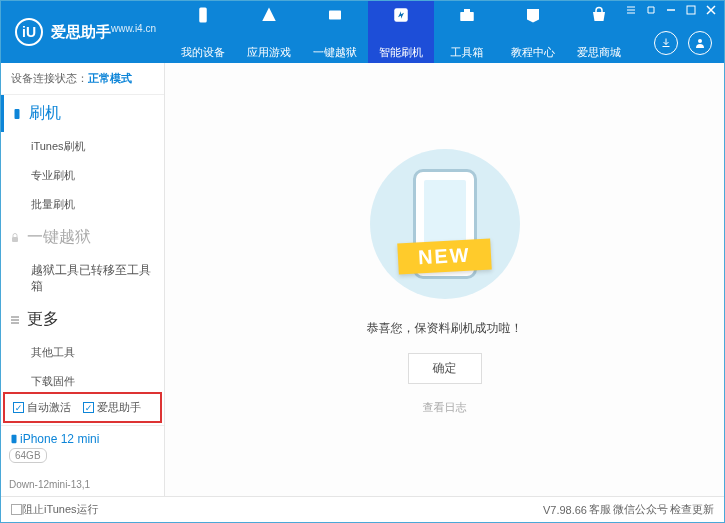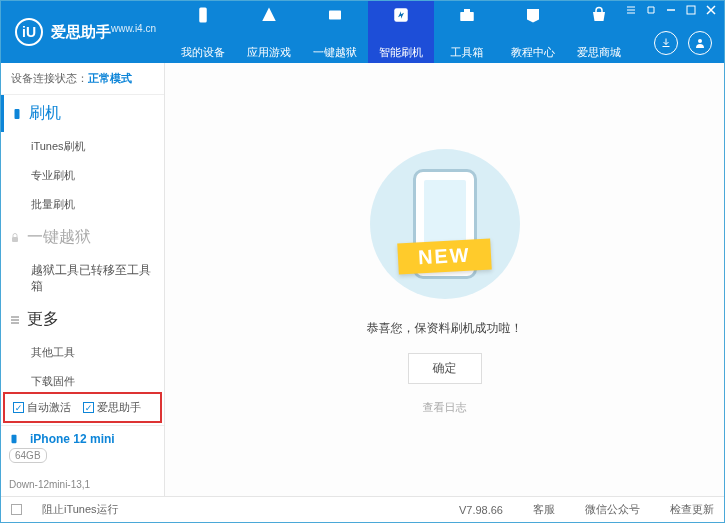--- a/index.html
+++ b/index.html
@@ -35,41 +35,41 @@
 .side-group.active { border-left: 3px solid #0d85d8; color: #0d85d8; padding-left: 7px; }
 .side-group svg { width: 12px; height: 12px; fill: #777; }
 .side-group.active svg { fill: #0d85d8; }
 .side-sub { padding: 7px 10px 7px 30px; font-size: 11px; color: #555; cursor: pointer; }
 .side-sub.active { background: #e6f2fb; color: #0d85d8; }
 .side-note { font-size: 12px; line-height: 1.3; }
 .checks { border: 2px solid #d33; padding: 6px 8px; margin: 2px; display: flex; gap: 12px; }
 .check-item { display: flex; align-items: center; gap: 3px; font-size: 11px; color: #555; }
 .check-box { width: 11px; height: 11px; border: 1px solid #0d85d8; display: flex; align-items: center; justify-content: center; color: #0d85d8; font-size: 9px; }
 .device { padding: 6px 8px; border-top: 1px solid #eee; }
-.device-name { color: #0d85d8; font-weight: bold; font-size: 12px; display: flex; gap: 11px; }
+.device-name { color: #0d85d8; font-weight: normal; font-size: 12px; display: flex; gap: 1px; }
 .device-name svg { width: 10px; height: 14px; fill: #0d85d8; }
 .device-badge { display: inline-block; border: 1px solid #ccc; border-radius: 6px; padding: 1px 5px; font-size: 10px; color: #888; margin-top: 2px; }
 .device-info { font-size: 10px; color: #888; margin-top: 16px; }
 
 
 .main { flex: 1; display: flex; flex-direction: column; align-items: center; justify-content: center; gap: 16px; background: #fdfdfd; }
 .illus { position: relative; width: 200px; height: 160px; display: flex; align-items: center; justify-content: center; }
 .illus-circle { width: 150px; height: 150px; border-radius: 50%; background: #d9eef6; position: absolute; }
 .illus-phone { width: 64px; height: 110px; background: #fff; border: 3px solid #a9c9d8; border-radius: 10px; position: relative; z-index: 2; }
 .illus-phone::before { content: ""; position: absolute; top: 8px; left: 8px; right: 8px; bottom: 14px; background: #e2f4fb; border-radius: 2px; }
 .illus-banner { position: absolute; bottom: 32px; z-index: 3; background: #ffcb2b; color: #fff; font-weight: bold; font-size: 20px; padding: 4px 20px; letter-spacing: 2px; transform: rotate(-3deg); box-shadow: 0 2px 4px rgba(0,0,0,0.15); }
 .msg { font-size: 12px; color: #444; }
 .ok-btn { border: 1px solid #ddd; background: #fff; padding: 6px 24px; font-size: 12px; color: #555; cursor: pointer; }
 .log-link { font-size: 11px; color: #aaa; cursor: pointer; }
 
 
 .footer { height: 26px; border-top: 1px solid #e5e5e5; display: flex; align-items: center; padding: 0 10px; font-size: 11px; color: #666; }
 .footer .spacer { flex: 1; }
-.footer-item { margin-left: 30px; cursor: pointer; }
-.footer-check { display: flex; align-items: center; gap: 20px; }
+.footer-item { margin-left: 2px; cursor: pointer; }
+.footer-check { display: flex; align-items: center; gap: 0; }
 .footer-check-box { width: 11px; height: 11px; border: 1px solid #aaa; }
 </style>
 </head>
 <body>
 
 <div class="app">
 
   <div class="header">
     <div class="brand">
       <div class="brand-logo">iU</div>

